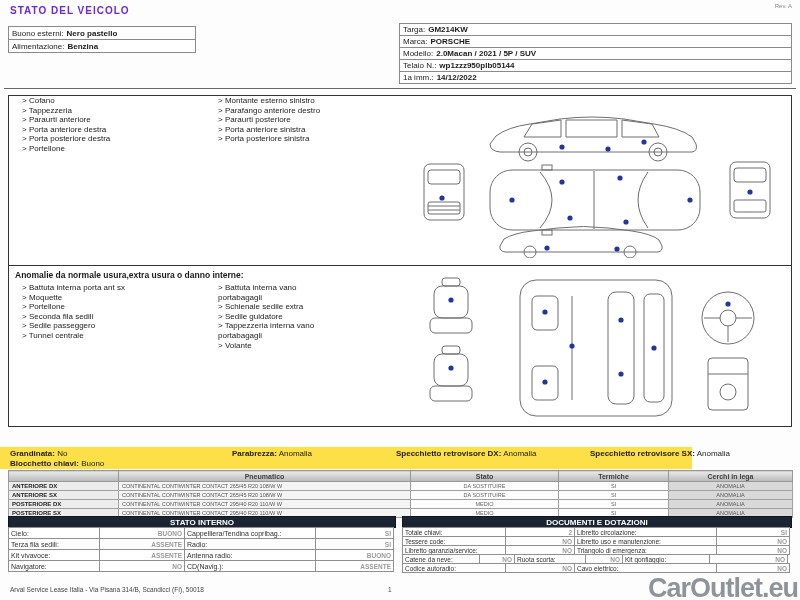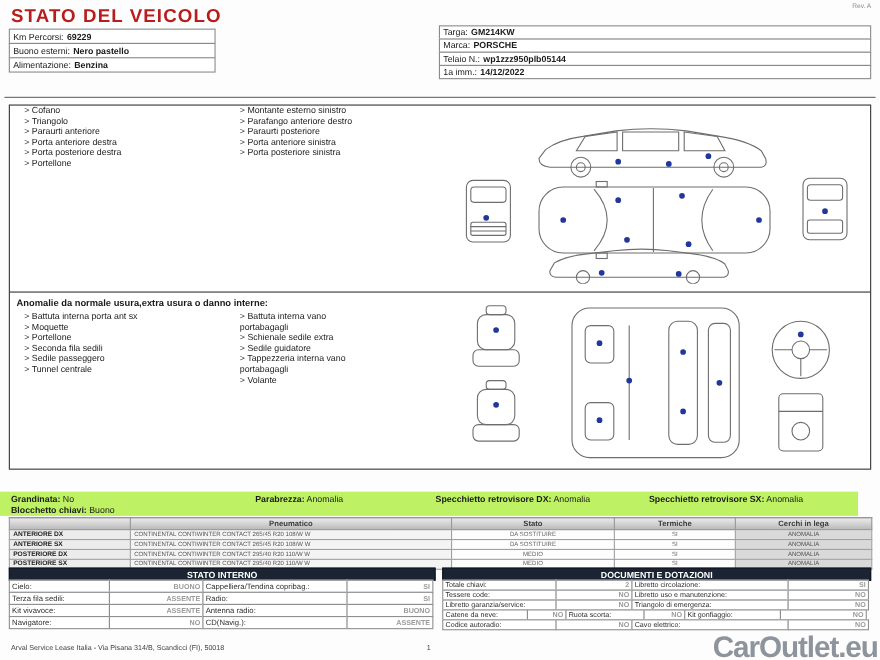--- a/index.html
+++ b/index.html
@@ -1,18 +1,18 @@
 <!DOCTYPE html>
 <html><head>
 <meta charset="utf-8">
 <style>
   *{box-sizing:border-box;margin:0;padding:0}
   html,body{width:800px;height:600px}
   body{position:relative;font-family:"Liberation Sans",sans-serif;background:#fdfdfd;color:#1a1a1a;overflow:hidden}
-  .title{position:absolute;left:10px;top:5px;font-size:17px;font-weight:700;color:#b91c1c;letter-spacing:1px}
+  .title{position:absolute;left:10px;top:5px;font-size:10px;font-weight:700;color:#6d28d9;letter-spacing:1px}
   .rev{position:absolute;right:8px;top:3px;font-size:6px;color:#888}
   .kv{position:absolute;font-size:8px}
   .kv .row{display:flex;align-items:center;border:1px solid #8a8a8a;height:14px;padding:0 3px;background:#fff}
   .kv .row+.row{margin-top:-1px}
   .kv .lbl{white-space:nowrap}
   .kv .val{font-weight:700;margin-left:3px;white-space:nowrap}
   #kv-left{left:8px;top:26px;width:188px}
   #kv-right{left:399px;top:23px;width:393px}
   #kv-right .row{height:13px}
   .hr{position:absolute;left:4px;top:88px;width:792px;border-top:1px solid #666}
@@ -22,21 +22,21 @@
   .sec-title{font-weight:700;font-size:8.5px;padding:4px 0 3px 6px}
   .cols{display:flex;padding-left:13px}
   .col{font-size:8px;line-height:9.6px;color:#222}
   .col .item::before{content:"> "}
   .c1e{width:196px}.c2e{width:200px}
   .c1i{width:196px}.c2i{width:118px}
   .diagram{position:absolute;top:12px;left:402px}
   .sec.second .diagram{top:10px}
   .car-line{stroke:#6e6e6e;fill:none;stroke-width:1}
   .dot{fill:#23379b;stroke:none}
-  .band{position:absolute;left:0;top:447px;width:780px;height:22px;background:#bef264;font-size:8px;color:#1c1c1c}
+  .band{position:absolute;left:0;top:447px;width:692px;height:22px;background:#fde047;font-size:8px;color:#1c1c1c}
   .bitem{position:absolute;white-space:nowrap}
   .blbl{font-weight:700}
   .tires{position:absolute;left:8px;top:470px;width:784px;border-collapse:collapse;table-layout:fixed}
   .tires th{background:linear-gradient(180deg,#e9e9e9,#b9b9b9);border:1px solid #979797;color:#3c3c3c;font-size:7px;font-weight:700;height:11px;padding:0}
   .tires td{border:1px solid #a0a0a0;height:8px;padding:0 3px;overflow:hidden;white-space:nowrap;line-height:8px}
   .tires .pos{font-weight:700;font-size:6px;background:#ececec;color:#222}
   .tires .desc{font-size:5.5px;color:#555;background:#f4f4f4}
   .tires .mid{font-size:5.5px;color:#666;text-align:center}
   .tires .an{font-size:5.5px;color:#555;text-align:center;background:#d9d9d9}
   .panel{position:absolute;top:516px}
@@ -60,61 +60,61 @@
 </head>
 <body>
 
 <div>
 
   <div class="title">STATO DEL VEICOLO</div>
   <div class="rev">Rev. A</div>
 
   <div class="kv" id="kv-left">
     <div class="row">
-      <span class="lbl">Km Percorsi:</span>
-      <span class="val">69229</span>
-    </div>
-    <div class="row">
       <span class="lbl">Buono esterni:</span>
       <span class="val">Nero pastello</span>
     </div>
     <div class="row">
       <span class="lbl">Alimentazione:</span>
       <span class="val">Benzina</span>
     </div>
   </div>
 
   <div class="kv" id="kv-right">
     <div class="row">
       <span class="lbl">Targa:</span>
       <span class="val">GM214KW</span>
     </div>
     <div class="row">
       <span class="lbl">Marca:</span>
       <span class="val">PORSCHE</span>
+    </div>
+    <div class="row">
+      <span class="lbl">Modello:</span>
+      <span class="val">2.0Macan / 2021 / 5P / SUV</span>
     </div>
     <div class="row">
       <span class="lbl">Telaio N.:</span>
       <span class="val">wp1zzz950plb05144</span>
     </div>
     <div class="row">
       <span class="lbl">1a imm.:</span>
       <span class="val">14/12/2022</span>
     </div>
   </div>
 
   <div class="hr"></div>
 
   <div class="mainbox">
 
     <div class="sec">
       <div class="cols">
         <div class="col c1e">
           <div class="item">Cofano</div>
-          <div class="item">Triangolo</div>
+          <div class="item">Tappezzeria</div>
           <div class="item">Paraurti anteriore</div>
           <div class="item">Porta anteriore destra</div>
           <div class="item">Porta posteriore destra</div>
           <div class="item">Portellone</div>
         </div>
         <div class="col c2e">
           <div class="item">Montante esterno sinistro</div>
           <div class="item">Parafango anteriore destro</div>
           <div class="item">Paraurti posteriore</div>
           <div class="item">Porta anteriore sinistra</div>

